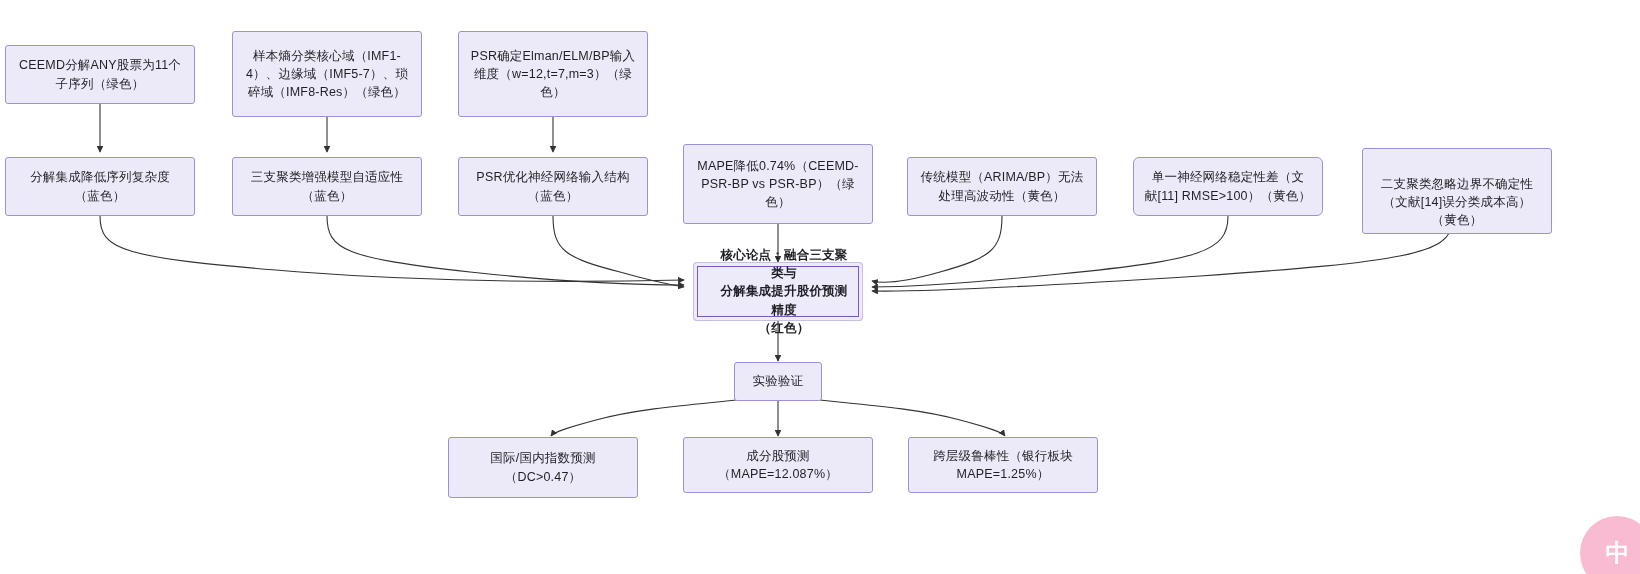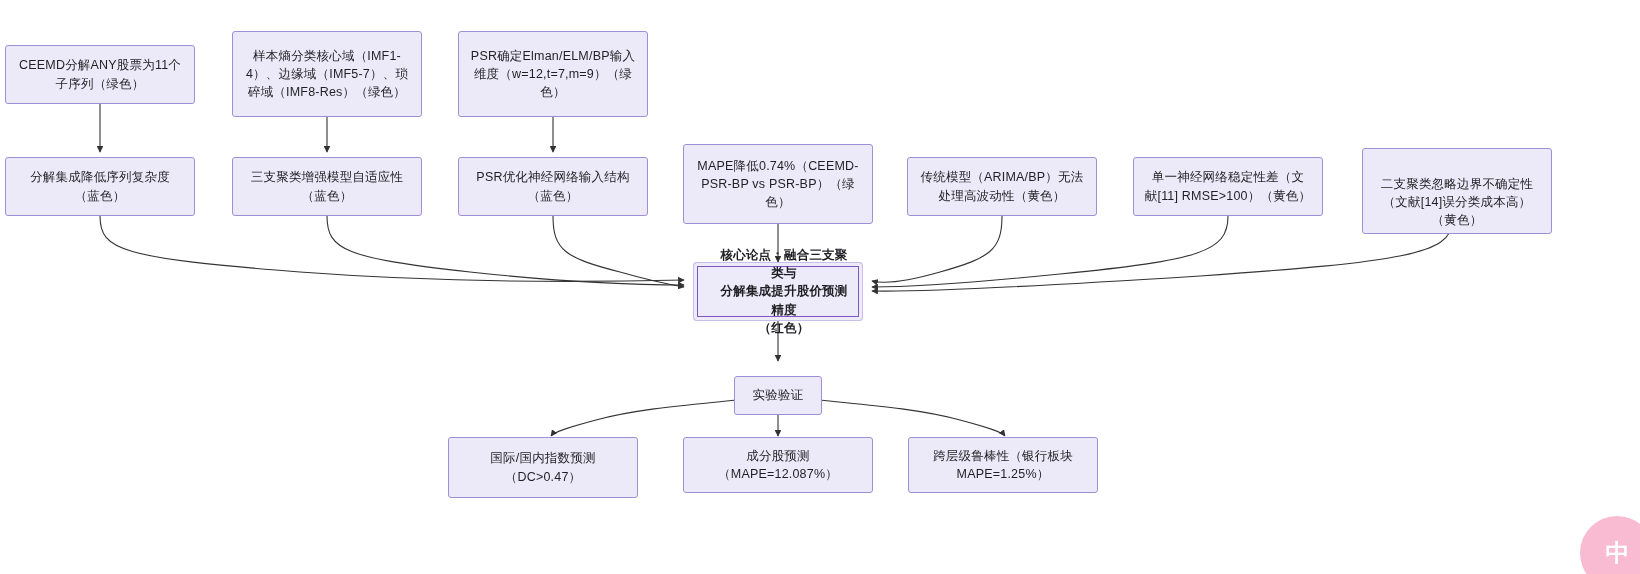--- a/index.html
+++ b/index.html
@@ -112,21 +112,21 @@
   </div>
 
   <div class="node" style="left:232px; top:31px; width:190px; height:86px;">
     <span class="node-text">样本熵分类核心域（IMF1-
 4）、边缘域（IMF5-7）、琐
 碎域（IMF8-Res）（绿色）</span>
   </div>
 
   <div class="node" style="left:458px; top:31px; width:190px; height:86px;">
     <span class="node-text">PSR确定Elman/ELM/BP输入
-维度（w=12,t=7,m=9）（绿
+维度（w=12,t=7,m=3）（绿
 色）</span>
   </div>
 
   <div class="node" style="left:5px; top:157px; width:190px; height:59px;">
     <span class="node-text">分解集成降低序列复杂度
 （蓝色）</span>
   </div>
 
   <div class="node" style="left:232px; top:157px; width:190px; height:59px;">
     <span class="node-text">三支聚类增强模型自适应性
@@ -142,38 +142,38 @@
     <span class="node-text">MAPE降低0.74%（CEEMD-
 PSR-BP vs PSR-BP）（绿
 色）</span>
   </div>
 
   <div class="node" style="left:907px; top:157px; width:190px; height:59px;">
     <span class="node-text">传统模型（ARIMA/BP）无法
 处理高波动性（黄色）</span>
   </div>
 
-  <div class="node" style="left:1133px; top:157px; width:190px; height:59px;">
+  <div class="node" style="left:1133px; top:157px; width:190px; height:59px;border-radius:6px;">
     <span class="node-text">单一神经网络稳定性差（文
 献[11] RMSE&gt;100）（黄色）</span>
   </div>
 
   <div class="node" style="left:1362px; top:148px; width:190px; height:86px;align-items:flex-end;">
     <span class="node-text">二支聚类忽略边界不确定性
 （文献[14]误分类成本高）
 （黄色）</span>
   </div>
 
   <div class="node node-core" style="left:693px; top:262px; width:170px; height:59px;padding-left:21px;">
     <span class="node-text">核心论点：融合三支聚类与
 分解集成提升股价预测精度
 （红色）</span>
   </div>
 
-  <div class="node" style="left:734px; top:376px; width:88px; height:39px;">
+  <div class="node" style="left:734px; top:362px; width:88px; height:39px;">
     <span class="node-text">实验验证</span>
   </div>
 
   <div class="node" style="left:448px; top:437px; width:190px; height:61px;">
     <span class="node-text">国际/国内指数预测
 （DC&gt;0.47）</span>
   </div>
 
   <div class="node" style="left:683px; top:437px; width:190px; height:56px;">
     <span class="node-text">成分股预测

